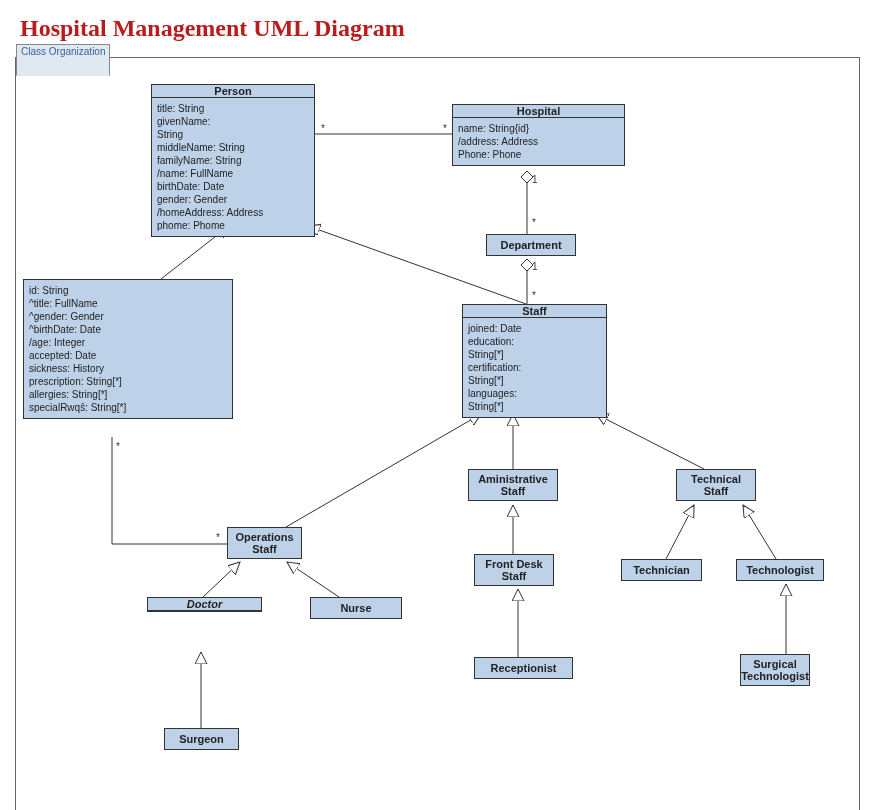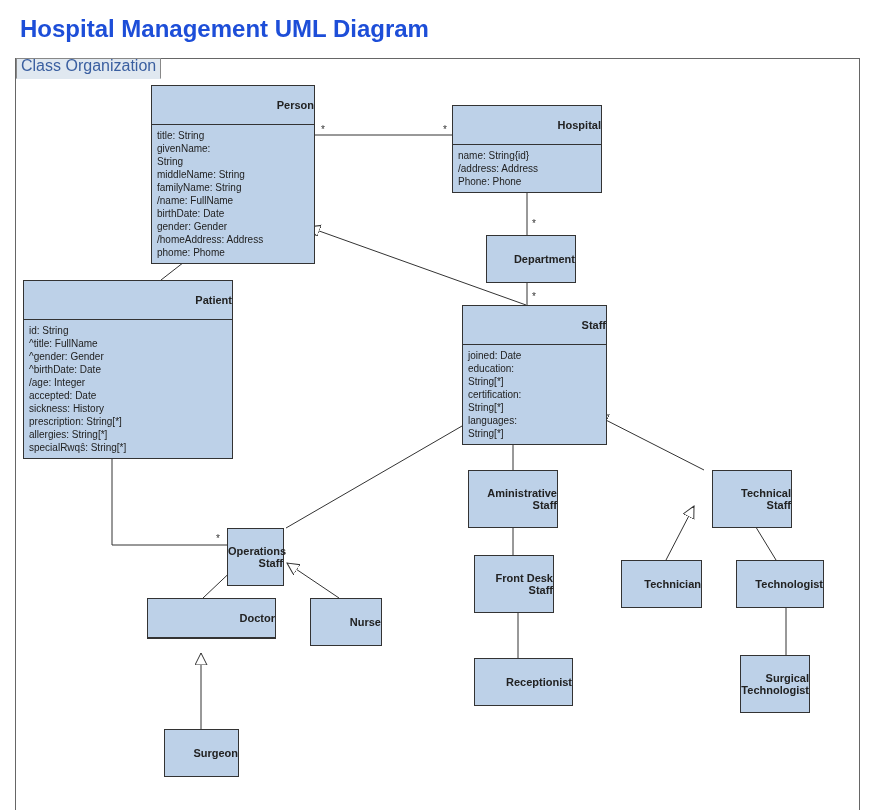--- a/index.html
+++ b/index.html
@@ -1,22 +1,22 @@
 <!DOCTYPE html>
 <html><head>
 <meta charset="utf-8">
 <style>
 * { box-sizing: border-box; margin: 0; padding: 0; }
 body { font-family: Arial, Helvetica, sans-serif; background: #fff; width: 875px; }
-h1 { font-size: 24px; font-weight: bold; color: #1d4ed8; padding: 15px 20px 10px 20px; }
+h1 { font-size: 24px; font-weight: bold; color: #b91c1c; padding: 15px 20px 10px 20px; font-family: Liberation Serif, serif; }
 .container { border: 1px solid #666; margin: 5px 15px 15px 15px; position: relative; }
-.tab { position: absolute; top: -14px; left: 0; font-size: 16px; color: #3a5fa0; background: #e0e8f0; border: 1px solid #888; border-bottom: 1px solid #e0e8f0; padding: 1px 4px; height: 21px; line-height: 12px; margin-top: 13px; }
+.tab { position: absolute; top: -14px; left: 0; font-size: 10px; color: #3a5fa0; background: #e0e8f0; border: 1px solid #888; border-bottom: 1px solid #e0e8f0; padding: 1px 4px; height: 32px; line-height: 12px; }
 .canvas { position: relative; width: 843px; height: 760px; margin-top: 1px; }
 .uml-class { position: absolute; background: #bdd1e8; border: 1px solid #333; font-size: 10px; color: #222; }
-.class-name { text-align: right; font-weight: bold; padding: 13px 0; border-bottom: 1px solid #333; font-size: 11px; }
+.class-name { text-align: center; font-weight: bold; padding: 0 0; border-bottom: 1px solid #333; font-size: 11px; }
 .class-name.no-border { border-bottom: none; }
 .class-body { padding: 4px 5px; line-height: 1.3; }
 .class-body div { white-space: nowrap; }
 svg.edges { position: absolute; top: 0; left: 0; width: 843px; height: 760px; pointer-events: none; }
 svg text { font-size: 10px; fill: #333; font-family: Arial; }
 </style>
 </head>
 <body>
 
 <h1>Hospital Management UML Diagram</h1>
@@ -81,35 +81,34 @@
         <div>middleName: String</div>
         <div>familyName: String</div>
         <div>/name: FullName</div>
         <div>birthDate: Date</div>
         <div>gender: Gender</div>
         <div>/homeAddress: Address</div>
         <div>phome: Phome</div>
       </div>
     </div>
 
-    <div class="uml-class" style="left:436px; top:45px; width:150px;">
+    <div class="uml-class" style="left:436px; top:45px; width:173px;">
       <div class="class-name">Hospital</div>
       <div class="class-body">
         <div>name: String{id}</div>
         <div>/address: Address</div>
         <div>Phone: Phone</div>
       </div>
     </div>
 
     <div class="uml-class" style="left:470px; top:175px; width:90px; padding:4px 0;">
       <div class="class-name no-border">Department</div>
     </div>
 
     <div class="uml-class" style="left:7px; top:220px; width:210px;">
-      <div class="class-name">Patient</div>
       <div class="class-body">
         <div>id: String</div>
         <div>^title: FullName</div>
         <div>^gender: Gender</div>
         <div>^birthDate: Date</div>
         <div>/age: Integer</div>
         <div>accepted: Date</div>
         <div>sickness: History</div>
         <div>prescription: String[*]</div>
         <div>allergies: String[*]</div>
@@ -123,45 +122,45 @@
         <div>joined: Date</div>
         <div>education:</div>
         <div>String[*]</div>
         <div>certification:</div>
         <div>String[*]</div>
         <div>languages:</div>
         <div>String[*]</div>
       </div>
     </div>
 
-    <div class="uml-class" style="left:211px; top:468px; width:57px; padding:3px 0;">
+    <div class="uml-class" style="left:211px; top:468px; width:75px; padding:3px 0;">
       <div class="class-name no-border" style="white-space:pre-line;">Operations
 Staff</div>
     </div>
 
     <div class="uml-class" style="left:452px; top:410px; width:90px; padding:3px 0;">
       <div class="class-name no-border" style="white-space:pre-line;">Aministrative
 Staff</div>
     </div>
 
-    <div class="uml-class" style="left:660px; top:410px; width:80px; padding:3px 0;margin-left:36px;">
+    <div class="uml-class" style="left:660px; top:410px; width:80px; padding:3px 0;">
       <div class="class-name no-border" style="white-space:pre-line;">Technical
 Staff</div>
     </div>
 
     <div class="uml-class" style="left:458px; top:495px; width:80px; padding:3px 0;">
       <div class="class-name no-border" style="white-space:pre-line;">Front Desk
 Staff</div>
     </div>
 
-    <div class="uml-class" style="left:131px; top:538px; width:129px;">
+    <div class="uml-class" style="left:131px; top:538px; width:115px;font-style:italic;">
       <div class="class-name">Doctor</div>
     </div>
 
-    <div class="uml-class" style="left:294px; top:538px; width:72px; padding:4px 0;">
+    <div class="uml-class" style="left:294px; top:538px; width:92px; padding:4px 0;">
       <div class="class-name no-border">Nurse</div>
     </div>
 
     <div class="uml-class" style="left:605px; top:500px; width:81px; padding:4px 0;">
       <div class="class-name no-border">Technician</div>
     </div>
 
     <div class="uml-class" style="left:720px; top:500px; width:88px; padding:4px 0;">
       <div class="class-name no-border">Technologist</div>
     </div>

